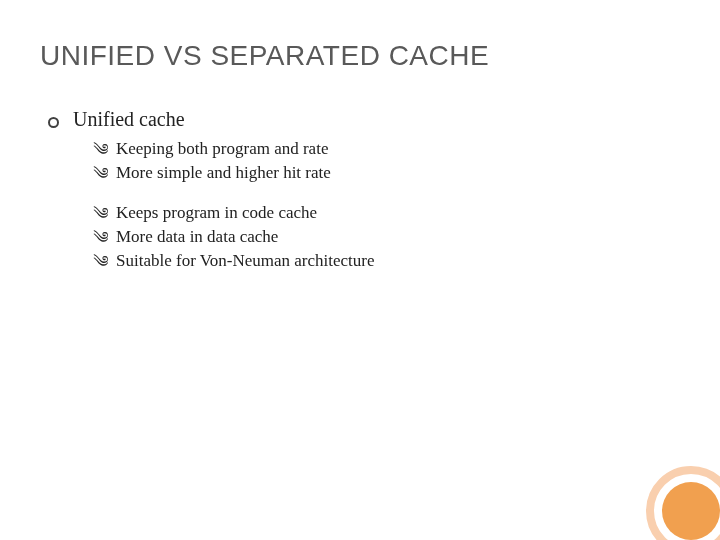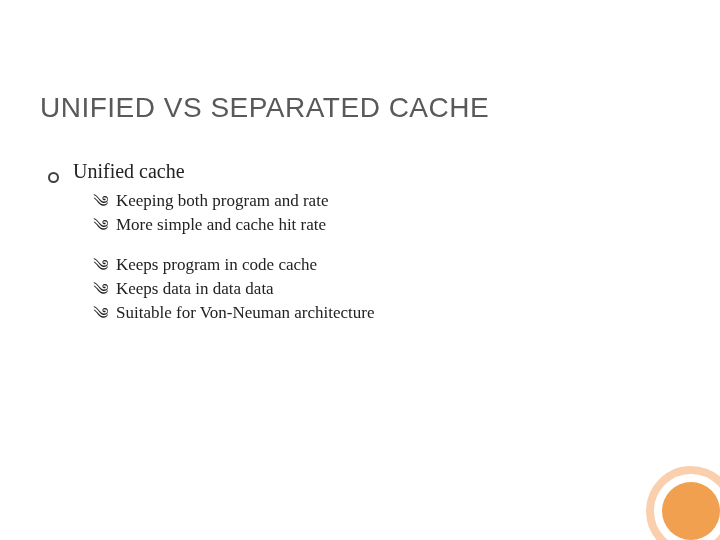--- a/index.html
+++ b/index.html
@@ -7,35 +7,35 @@
     width: 720px;
     height: 540px;
     background: #ffffff;
     font-family: "Times New Roman", Times, serif;
     position: relative;
     overflow: hidden;
   }
   .slide {
     width: 100%;
     height: 100%;
-    padding: 92px 40px 40px 40px;
+    padding: 40px 40px 40px 40px;
     position: relative;
     border-radius: 7px;
   }
   .title {
     font-family: Arial, Helvetica, sans-serif;
     font-size: 28px;
     color: #595959;
     font-weight: 400;
     letter-spacing: 0.5px;
     margin-bottom: 36px;
   }
   .l1 {
     display: flex;
-    align-items: flex-end;
+    align-items: center;
     margin: 0 0 8px 8px;
     font-size: 20px;
     color: #222;
   }
   .l1 .bullet-ring {
     width: 11px;
     height: 11px;
     border: 2.5px solid #404040;
     border-radius: 50%;
     margin-top: 6px;
@@ -91,32 +91,32 @@
   <div class="l1">
     <span class="bullet-ring"></span>
     <span>Unified cache</span>
   </div>
   <div class="l2">
     <span class="swirl">༄</span>
     <span>Keeping both program and rate</span>
   </div>
   <div class="l2">
     <span class="swirl">༄</span>
-    <span>More simple and cache hit rate</span>
+    <span>More simple and higher hit rate</span>
   </div>
 
   <div class="gap"></div>
 
   <div class="l2">
     <span class="swirl">༄</span>
     <span>Keeps program in code cache</span>
   </div>
   <div class="l2">
     <span class="swirl">༄</span>
-    <span>Keeps data in data data</span>
+    <span>More data in data cache</span>
   </div>
   <div class="l2">
     <span class="swirl">༄</span>
     <span>Suitable for Von-Neuman architecture</span>
   </div>
 
   <div class="corner-circle">
     <div class="outer"></div>
     <div class="inner"></div>
   </div>

